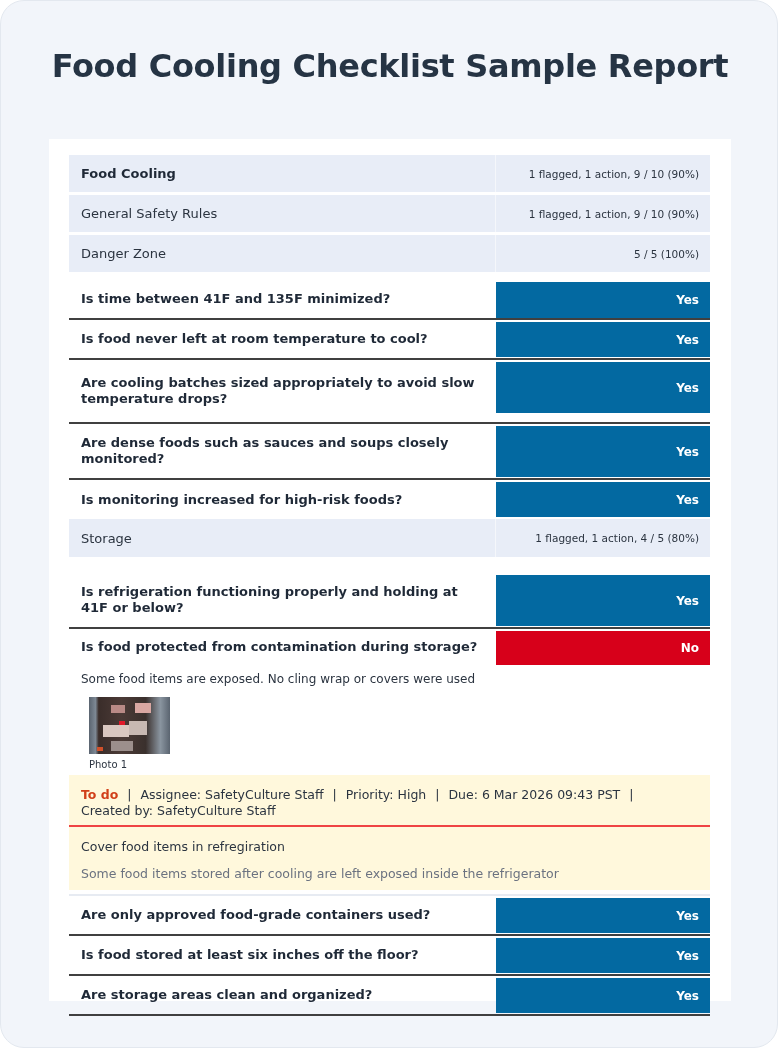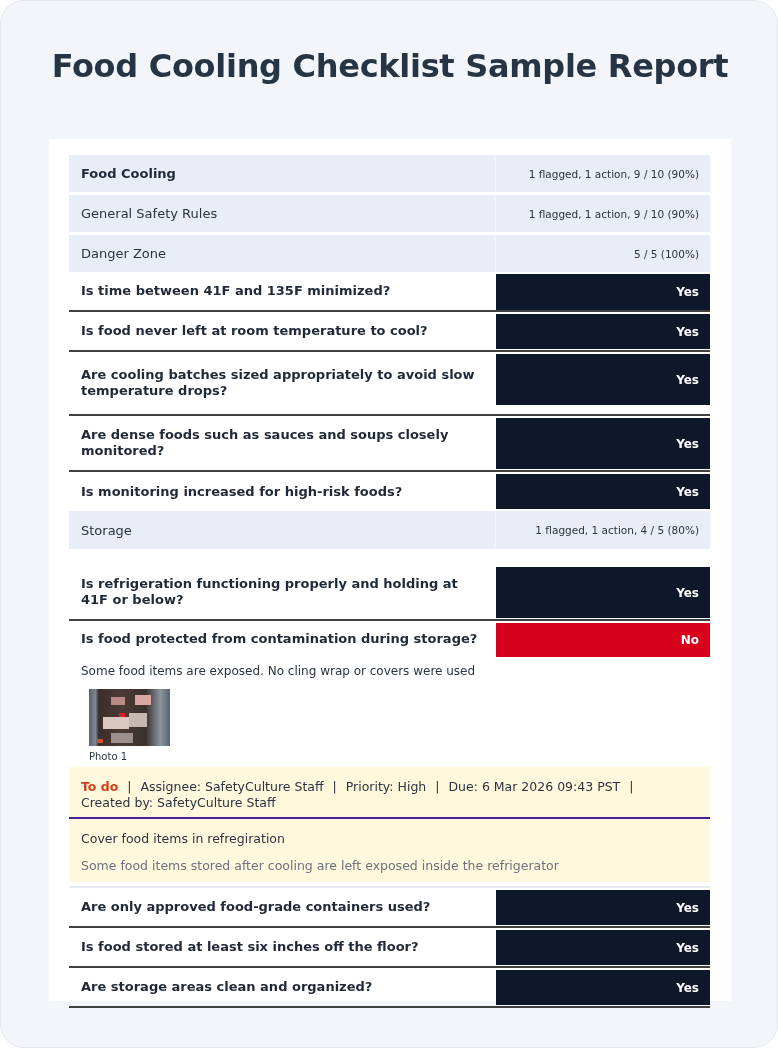--- a/index.html
+++ b/index.html
@@ -21,38 +21,38 @@
   }
   .table { position: absolute; left: 20px; top: 16px; width: 641px; }
   .row { display: flex; width: 641px; }
   .sec-row { background: #e8edf7; margin-bottom: 3px; height: 37px; }
   .sec-row .label { flex: 1; padding-left: 12px; display: flex; align-items: center; font-size: 13px; color: #2b3440; border-right: 1px solid #f5f7fb; }
   .sec-row .label.bold { font-weight: bold; color: #1f2937; }
   .sec-row .meta { width: 214px; display: flex; align-items: center; justify-content: flex-end; padding-right: 11px; font-size: 10.5px; color: #2b3440; }
   .q-row { border-bottom: 2px solid #404040; }
   .q-row .q { flex: 1; padding: 0 12px; display: flex; align-items: center; font-weight: bold; font-size: 13px; line-height: 16px; color: #1f2937; }
   .q-row .ans { width: 214px; display: flex; align-items: center; justify-content: flex-end; padding-right: 11px; font-weight: bold; font-size: 12px; color: #ffffff; margin: 2px 0 0 0; }
-  .ans.yes { background: #0f172a; }
+  .ans.yes { background: #0369a1; }
   .ans.no { background: #d7001a; }
   .note { font-size: 12px; color: #2b3440; padding: 7px 12px 0 12px; height: 24px; }
   .photo-wrap { padding: 8px 0 0 20px; height: 86px; }
   .photo {
     width: 81px; height: 57px; position: relative; overflow: hidden;
     background: linear-gradient(90deg, #5a6470 0%, #7d8894 8%, #3a2d2a 12%, #4b3a36 40%, #3a302d 70%, #8a95a0 88%, #5a6470 100%);
   }
   .photo .b1 { position: absolute; left: 14px; top: 28px; width: 26px; height: 12px; background: #d9c7c0; }
   .photo .b2 { position: absolute; left: 40px; top: 24px; width: 18px; height: 14px; background: #c7b8b2; }
   .photo .b3 { position: absolute; left: 22px; top: 8px; width: 14px; height: 8px; background: #b98a86; }
   .photo .b4 { position: absolute; left: 46px; top: 6px; width: 16px; height: 10px; background: #d9a7a2; }
   .photo .b5 { position: absolute; left: 22px; top: 44px; width: 22px; height: 10px; background: #9c8f8c; }
   .photo .b6 { position: absolute; left: 8px; top: 50px; width: 6px; height: 4px; background: #d0502a; }
   .photo .b7 { position: absolute; left: 30px; top: 24px; width: 6px; height: 4px; background: #e01a2a; }
   .photo-cap { font-size: 10px; color: #2b3440; margin-top: 5px; }
   .action { background: #fff8dc; width: 641px; }
-  .action .head { padding: 12px 24px 6px 12px; font-size: 12.5px; line-height: 16px; color: #2b3440; border-bottom: 2px solid #4c1d95; }
+  .action .head { padding: 12px 24px 6px 12px; font-size: 12.5px; line-height: 16px; color: #2b3440; border-bottom: 2px solid #ef4444; }
   .action .status { color: #d1401a; font-weight: bold; }
   .action .sep { color: #2b3440; padding: 0 5px; }
   .action .title { padding: 12px 20px 0 12px; font-size: 12.5px; color: #2b3440; }
   .action .desc { padding: 12px 12px 9px 12px; font-size: 12.5px; color: #6b7280; }
   .spacer { height: 6px; border-bottom: 2px solid #e7ebf2; }
 </style>
 </head>
 <body>
 
 <div class="frame">
@@ -64,21 +64,21 @@
       <div class="row sec-row">
         <div class="label bold">Food Cooling</div>
         <div class="meta">1 flagged, 1 action, 9 / 10 (90%)</div>
       </div>
 
       <div class="row sec-row">
         <div class="label">General Safety Rules</div>
         <div class="meta">1 flagged, 1 action, 9 / 10 (90%)</div>
       </div>
 
-      <div class="row sec-row" style="margin-bottom:0;">
+      <div class="row sec-row" style="margin-bottom:8px;">
         <div class="label">Danger Zone</div>
         <div class="meta">5 / 5 (100%)</div>
       </div>
 
       <div class="row q-row" style="height:40px;">
         <div class="q">Is time between 41F and 135F minimized?</div>
         <div class="ans yes" style="height:36px;align-self:flex-start;">Yes</div>
       </div>
       <div class="row q-row" style="height:40px;">
         <div class="q">Is food never left at room temperature to cool?</div>

